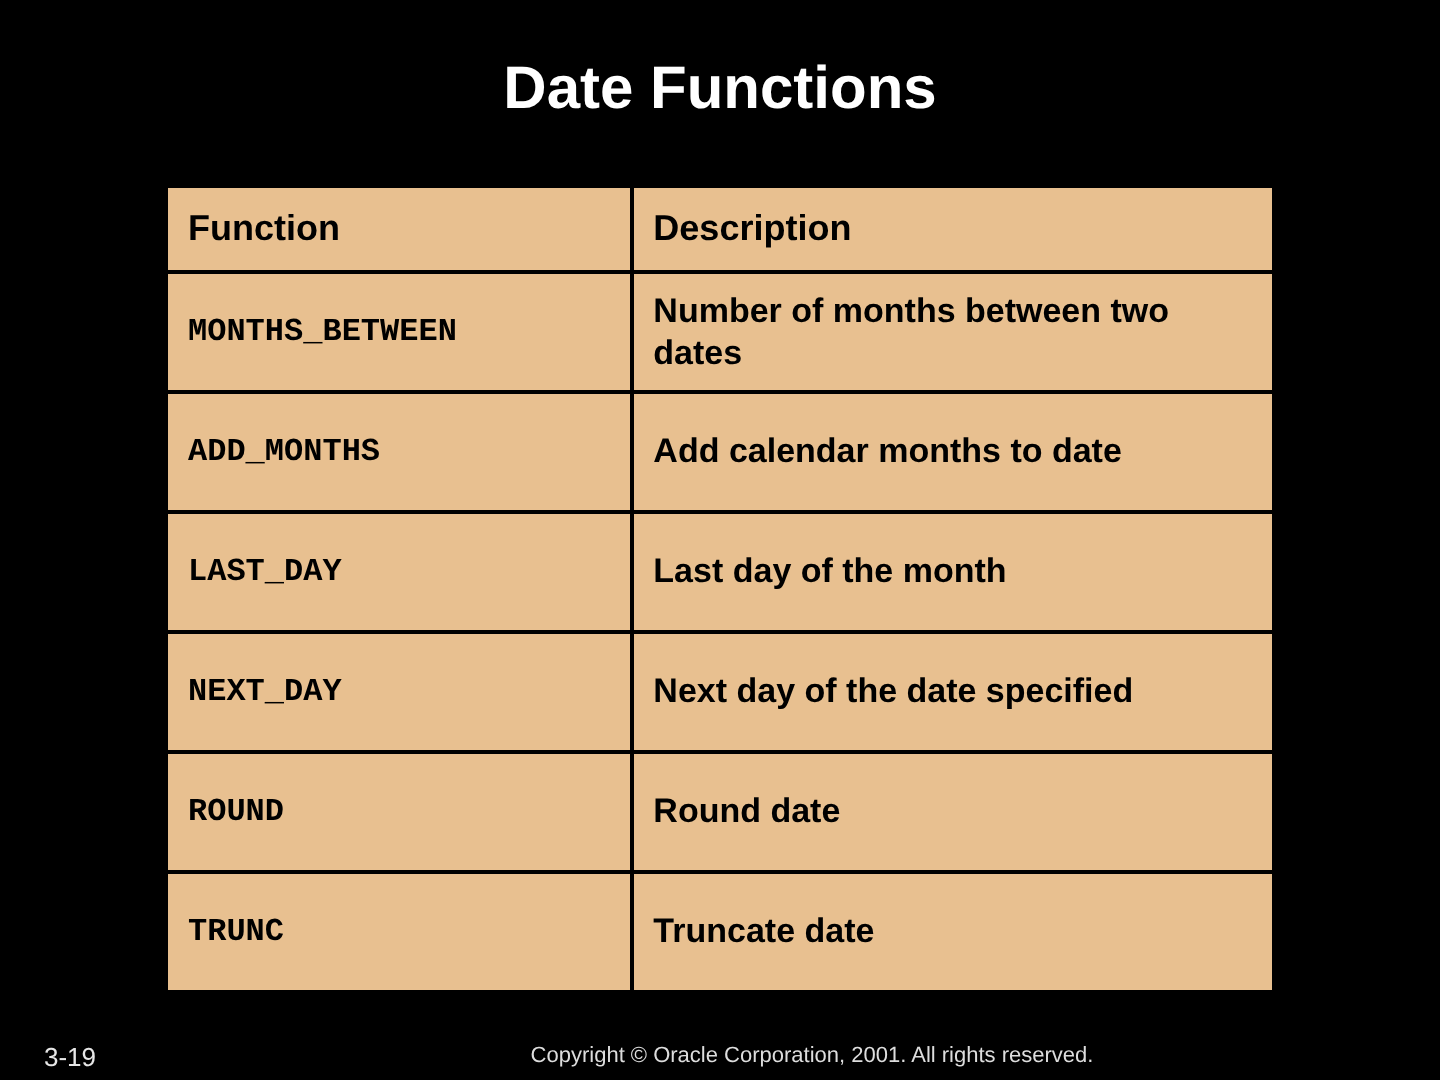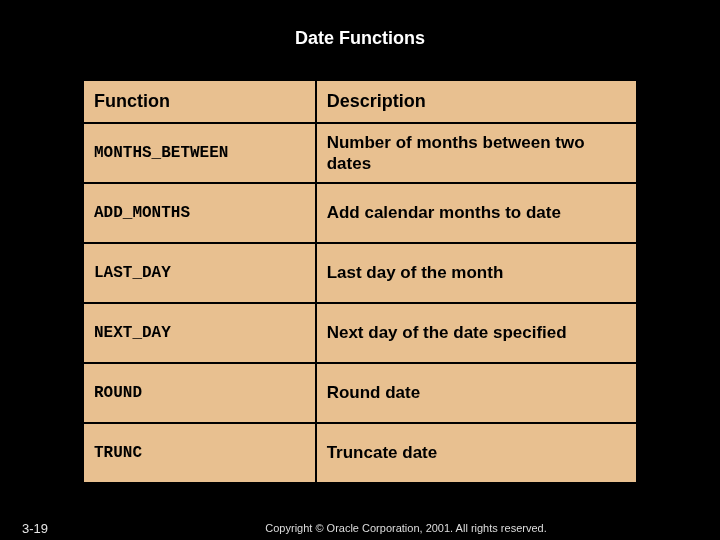--- a/index.html
+++ b/index.html
@@ -11,21 +11,21 @@
     position: relative;
     overflow: hidden;
   }
   .slide {
     width: 720px;
     height: 540px;
     position: relative;
   }
   .title {
     text-align: center;
-    font-size: 18px;
+    font-size: 30px;
     font-weight: bold;
     color: #fff;
     padding-top: 28px;
     padding-bottom: 18px;
   }
   .table-wrap {
     width: 556px;
     margin: 12px auto 0 auto;
   }
   table {

